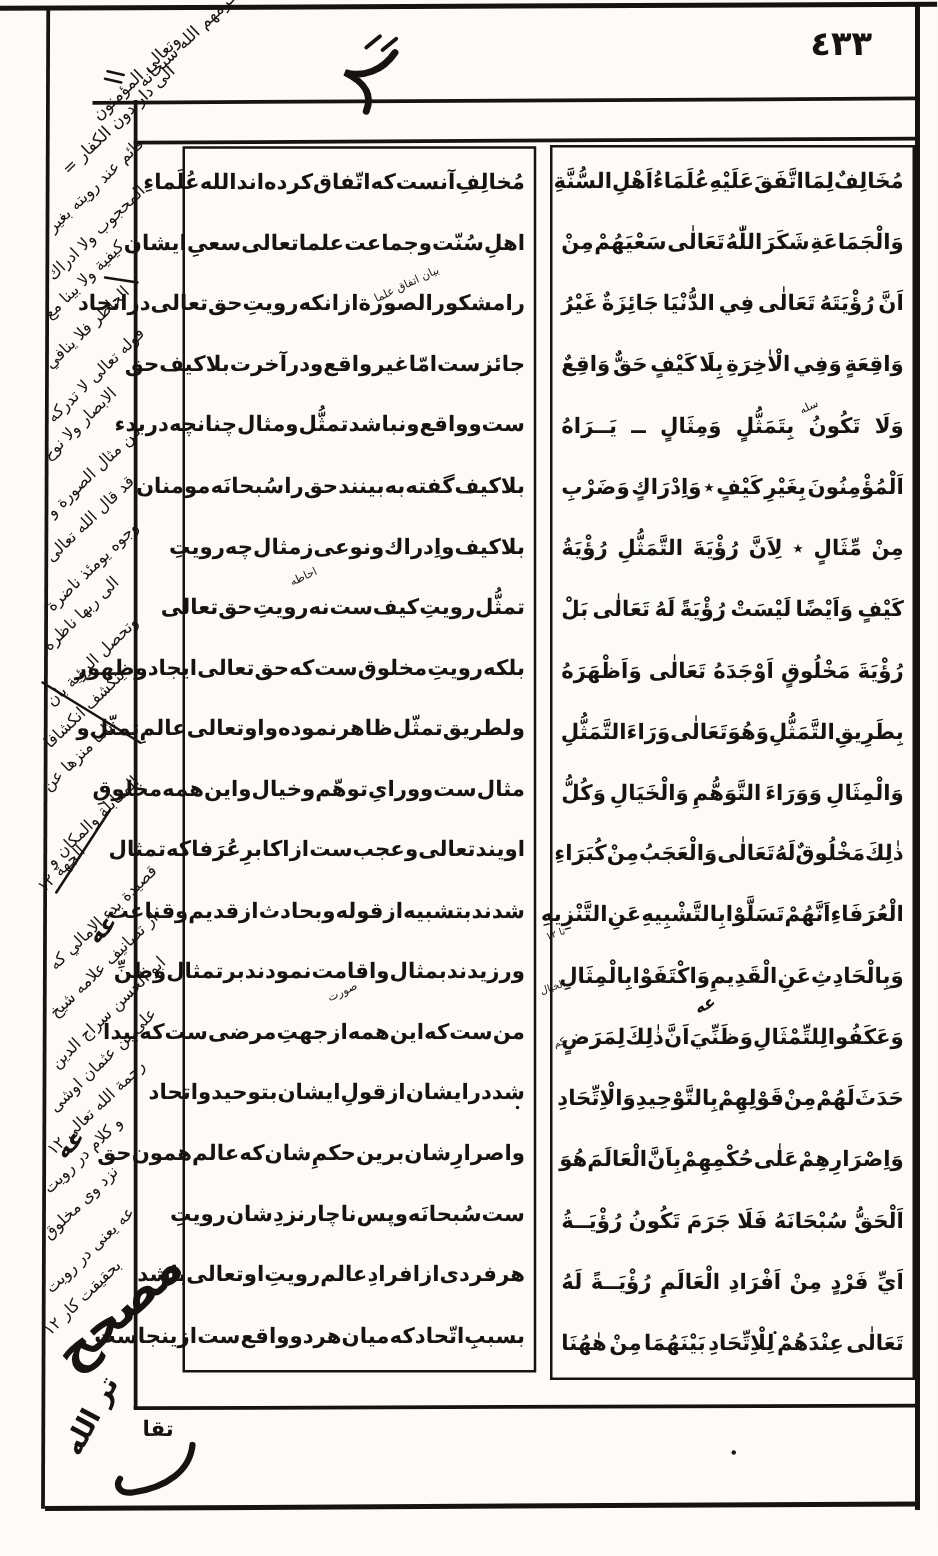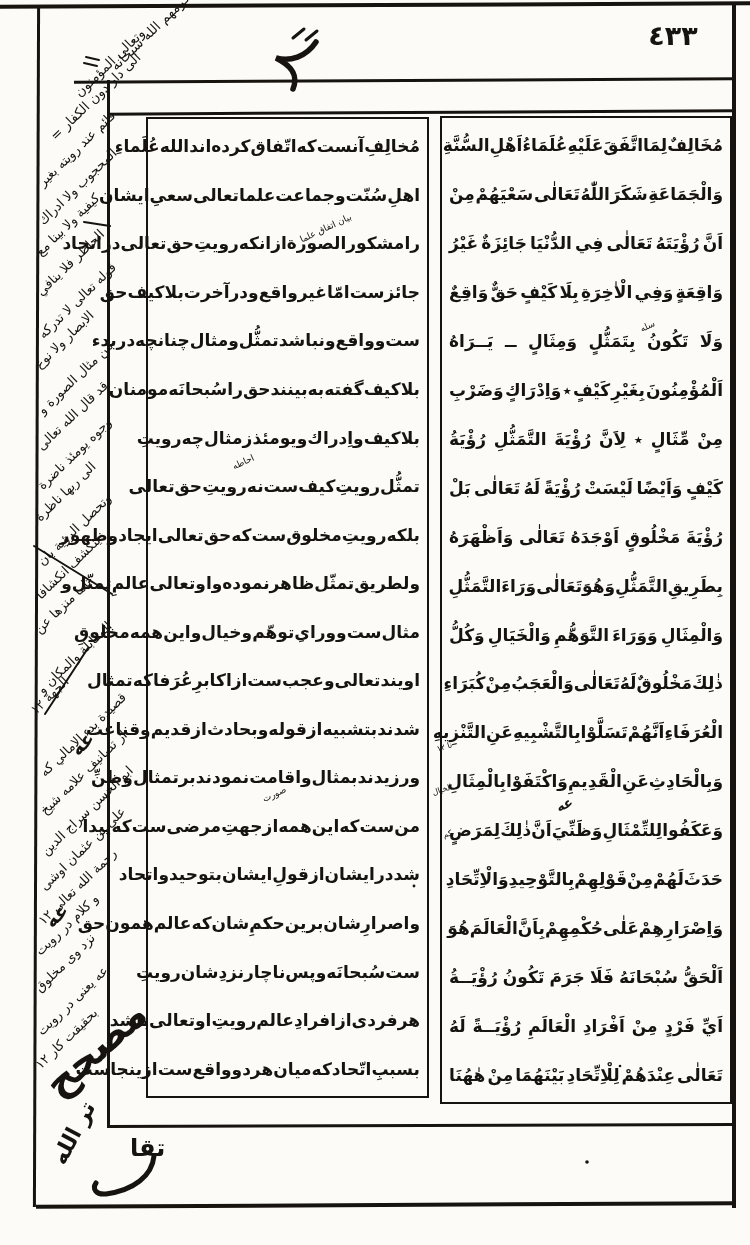--- a/index.html
+++ b/index.html
@@ -35,22 +35,22 @@
   }
   .mnote.corner{font-size:13.5px;}
   .mnote.boldmark{font-size:19px; font-weight:bold;}
   .bigword{
     position:absolute; direction:rtl; white-space:nowrap;
     font-weight:bold; color:var(--ink); line-height:1;
   }
   .bigword.b0{left:34px; top:1028px; font-size:40px; transform:rotate(-42deg);}
   .bigword.b1{left:40px; top:1122px; font-size:22px; transform:rotate(-62deg);}
   .catchword{
-    position:absolute; left:130px; top:1134px;
-    font-size:24px; font-weight:bold; direction:rtl;
+    position:absolute; left:114px; top:1134px;
+    font-size:17px; font-weight:bold; direction:rtl;
   }
   .gnote{
     position:absolute; left:421px; width:32px;
     font-size:8px; line-height:1.1; direction:rtl;
     transform:rotate(-18deg); white-space:nowrap;
   }
   .inote{
     position:absolute; direction:rtl; white-space:nowrap;
     font-size:9px; line-height:1; transform:rotate(-25deg);
   }
@@ -304,21 +304,21 @@
         <span>حق</span>
         <span>را</span>
         <span>سُبحانَه</span>
         <span>مومنان</span>
       </div>
       <div class="tline">
         <span>بلاكيف</span>
         <span>و</span>
         <span>اِدراك</span>
         <span>و</span>
-        <span>يومئذ</span>
+        <span>نوعى</span>
         <span>ز</span>
         <span>مثال</span>
         <span>چه</span>
         <span>رويتِ</span>
       </div>
       <div class="tline">
         <span>تمثُّل</span>
         <span>رويتِ</span>
         <span>كيف</span>
         <span>ست</span>

